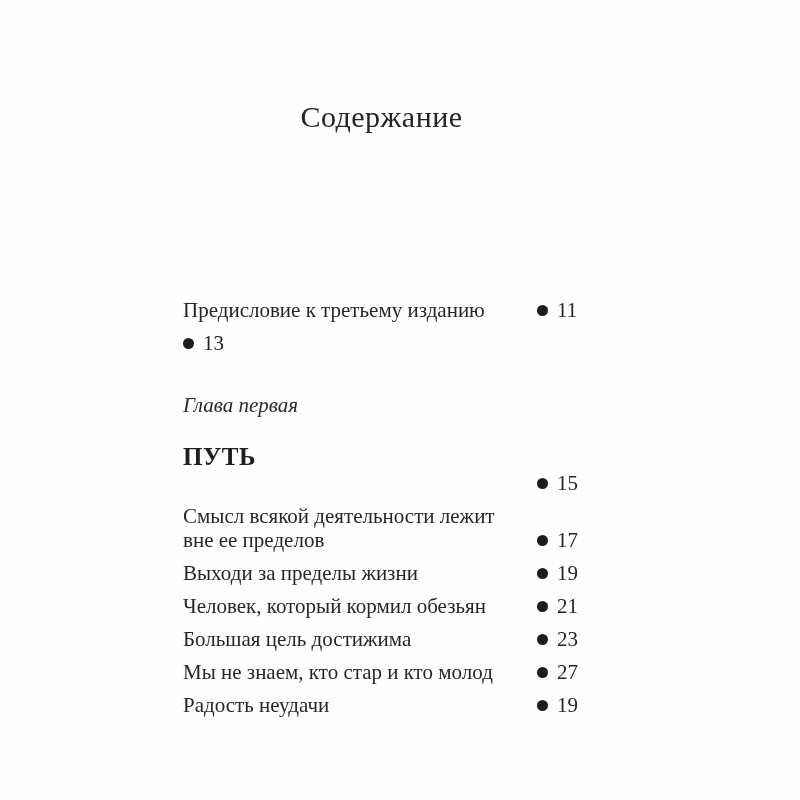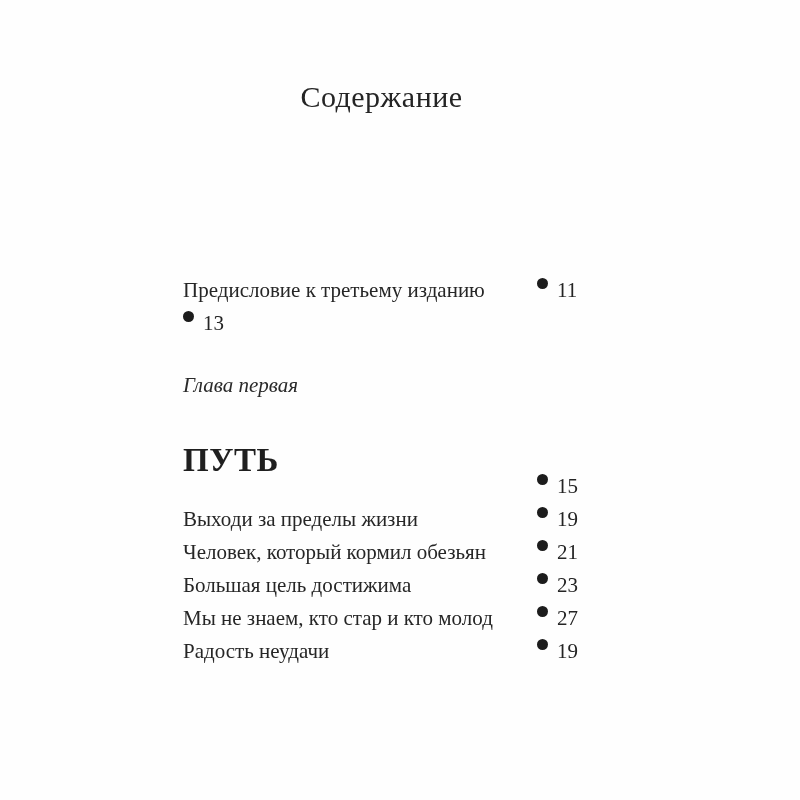--- a/index.html
+++ b/index.html
@@ -19,21 +19,21 @@
     width: 800px;
     height: 800px;
     background: #fefefe;
   }
   .content {
     width: 397px;
     margin-left: 183px;
   }
   .title {
     margin: 0;
-    padding-top: 78px;
+    padding-top: 98px;
     font-size: 30px;
     font-weight: 400;
     line-height: 38px;
     text-align: center;
     letter-spacing: 0.5px;
     color: #242424;
   }
   .toc {
     margin-top: 162px;
   }
@@ -45,21 +45,21 @@
   }
   .label {
     font-size: 21px;
     line-height: 24px;
     white-space: pre-line;
     max-width: 350px;
     color: #262626;
   }
   .pageref {
     display: flex;
-    align-items: flex-start;
+    align-items: flex-end;
     flex-shrink: 0;
     min-width: 42px;
   }
   .bullet {
     width: 11px;
     height: 11px;
     border-radius: 50%;
     background: #1c1c1c;
     margin-right: 9px;
     margin-bottom: 6px;
@@ -76,26 +76,25 @@
   }
   .chapter-line {
     display: block;
     font-style: italic;
     font-size: 21px;
     line-height: 27px;
     color: #2a2a2a;
   }
   .chapter-title {
     display: block;
-    font-size: 33px;
+    font-size: 25px;
     font-weight: 700;
     line-height: 28px;
     letter-spacing: 0.5px;
     color: #1f1f1f;
-    margin-top: 23px;
   }
   .bold .num {
     font-weight: 400;
   }
 </style>
 </head>
 <body>
 
 <div class="page">
   <div class="content">
@@ -123,20 +122,28 @@
         <span class="label">
           <span class="chapter-line">Глава первая</span>
           <span class="chapter-title">ПУТЬ</span>
         </span>
         <span class="pageref bold">
           <span class="bullet"></span>
           <span class="num">15</span>
         </span>
       </div>
 
+      <div class="row">
+        <span class="label">Смысл всякой деятельности лежит
+вне ее пределов</span>
+        <span class="pageref">
+          <span class="bullet"></span>
+          <span class="num">17</span>
+        </span>
+      </div>
 
       <div class="row">
         <span class="label">Выходи за пределы жизни</span>
         <span class="pageref">
           <span class="bullet"></span>
           <span class="num">19</span>
         </span>
       </div>
 
       <div class="row">

